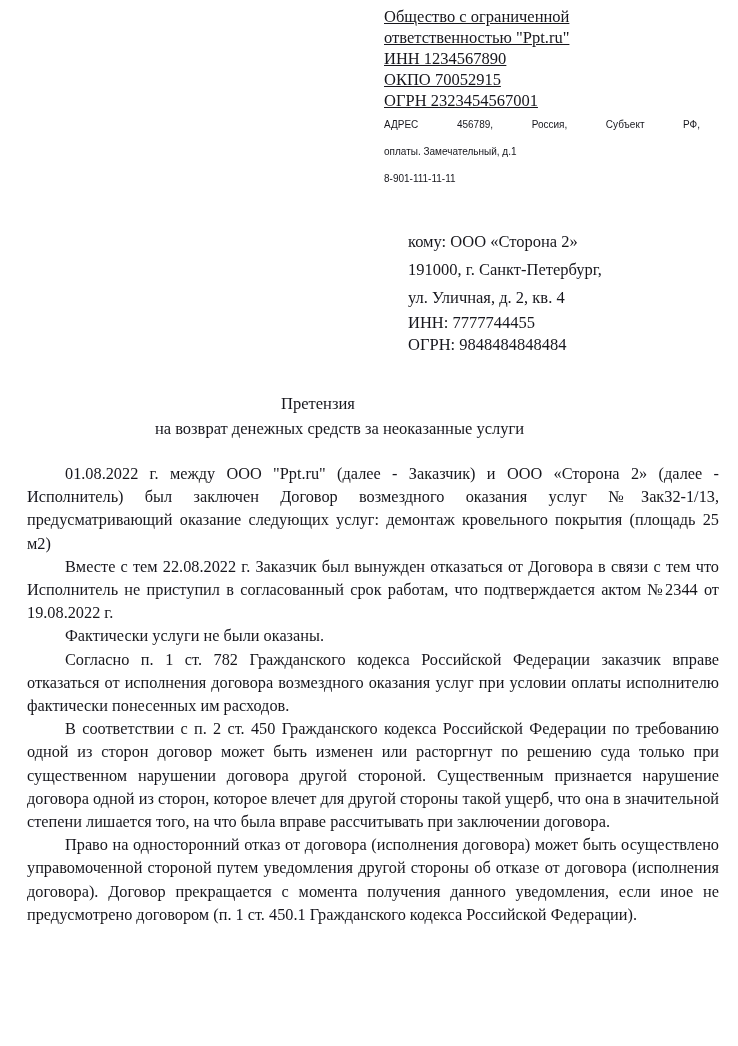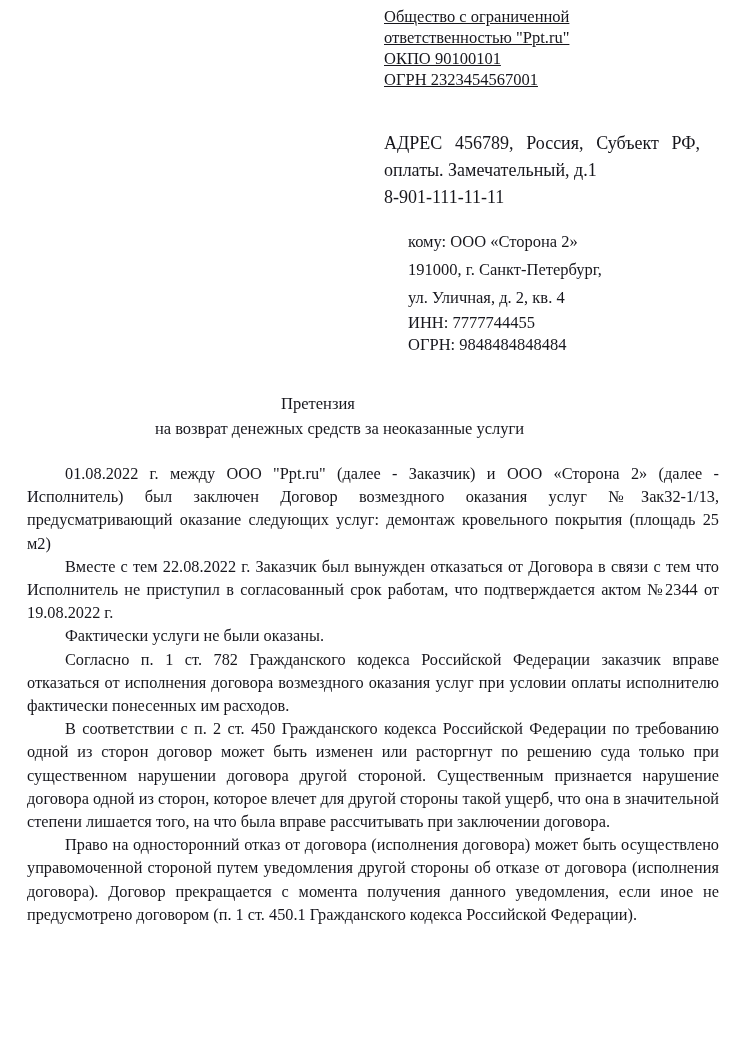--- a/index.html
+++ b/index.html
@@ -35,25 +35,24 @@
   .sender-serif {
     font-family: "Liberation Serif", "DejaVu Serif", serif;
     font-size: 16.5px;
     line-height: 21px;
     text-align: left;
     text-decoration: underline;
   }
   .sender-serif .line { white-space: nowrap; }
 
   .sender-sans {
-    font-family: Liberation Serif, serif;
-    font-size: 18px;
+    font-family: Liberation Sans, sans-serif;
+    font-size: 10px;
     line-height: 27px;
     width: 316px;
-    margin-top: 40px;
   }
   .sender-sans .line-justify {
     text-align: justify;
     text-align-last: justify;
     white-space: normal;
   }
   .sender-sans .line { white-space: nowrap; }
 
   .recipient {
     position: absolute;
@@ -104,21 +103,22 @@
 </style>
 </head>
 <body>
 
 <div class="page">
 
   <div class="letterhead">
     <div class="sender-serif">
       <div class="line">Общество с ограниченной</div>
       <div class="line">ответственностью "Ppt.ru"</div>
-      <div class="line">ОКПО 90100101</div>
+      <div class="line">ИНН 1234567890</div>
+      <div class="line">ОКПО 70052915</div>
       <div class="line">ОГРН 2323454567001</div>
     </div>
     <div class="sender-sans">
       <div class="line-justify">АДРЕС 456789, Россия, Субъект РФ,</div>
       <div class="line">оплаты. Замечательный, д.1</div>
       <div class="line">8-901-111-11-11</div>
     </div>
   </div>
 
   <div class="recipient">

